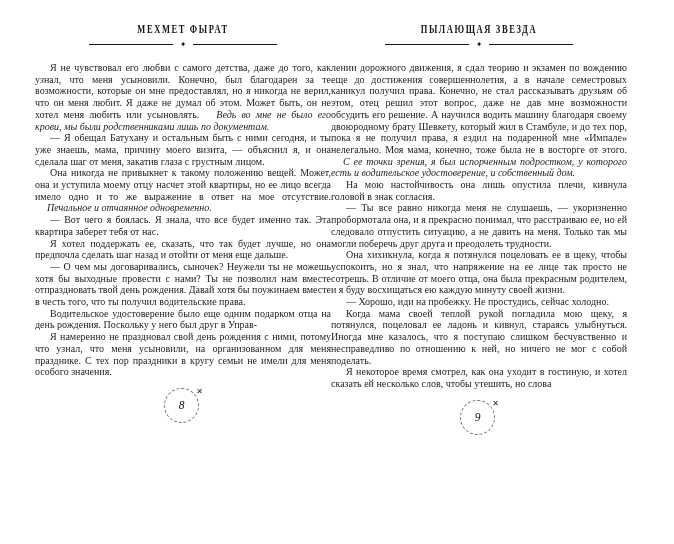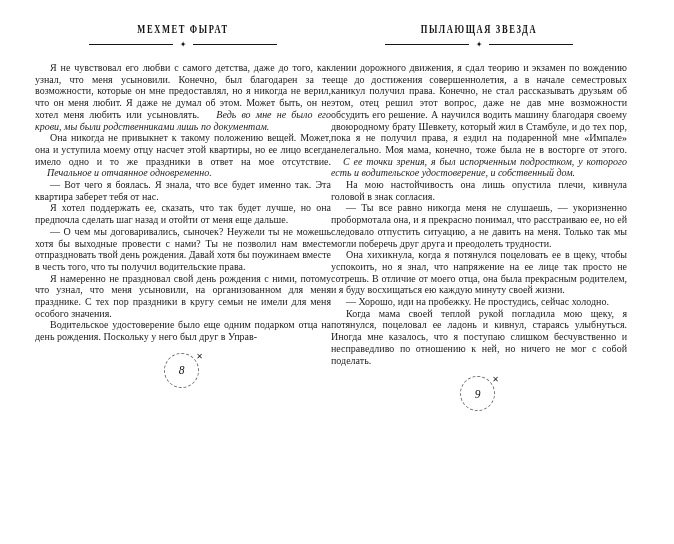--- a/index.html
+++ b/index.html
@@ -97,26 +97,27 @@
     <header>
       <div class="running-head">МЕХМЕТ ФЫРАТ</div>
       <div class="ornament-rule">
         <span class="rule-line"></span>
         <span class="star">✦</span>
         <span class="rule-line"></span>
       </div>
     </header>
     <div class="body-text">
         <p class="indent"><span>Я не чувствовал его любви с самого детства, даже до того, как узнал, что меня усыновили. Конечно, был благодарен за те возможности, которые он мне предоставлял, но я никогда не верил, что он меня любит. Я даже не думал об этом. Может быть, он не хотел меня любить или усыновлять. </span><span class="it">Ведь во мне не было его крови, мы были родственниками лишь по документам.</span></p>
-        <p class="indent"><span>Она никогда не привыкнет к такому положению вещей. Может, она и уступила моему отцу насчет этой квартиры, но ее лицо всегда имело одно и то же праздники в ответ на мое отсутствие. </span><span class="it">Печальное и отчаянное одновременно.</span></p>
+        <p class="indent"><span>— Я обещал Батухану и остальным быть с ними сегодня, и ты уже знаешь, мама, причину моего визита, — объяснил я, и она сделала шаг от меня, закатив глаза с грустным лицом.</span></p>
+        <p class="indent"><span>Она никогда не привыкнет к такому положению вещей. Может, она и уступила моему отцу насчет этой квартиры, но ее лицо всегда имело одно и то же выражение в ответ на мое отсутствие. </span><span class="it">Печальное и отчаянное одновременно.</span></p>
         <p class="indent"><span>— Вот чего я боялась. Я знала, что все будет именно так. Эта квартира заберет тебя от нас.</span></p>
         <p class="indent"><span>Я хотел поддержать ее, сказать, что так будет лучше, но она предпочла сделать шаг назад и отойти от меня еще дальше.</span></p>
         <p class="indent"><span>— О чем мы договаривались, сыночек? Неужели ты не можешь хотя бы выходные провести с нами? Ты не позволил нам вместе отпраздновать твой день рождения. Давай хотя бы поужинаем вместе в честь того, что ты получил водительские права.</span></p>
+        <p class="indent"><span>Водительское удостоверение было еще одним подарком отца на день рождения. Поскольку у него был друг в Управ-</span></p>
         <p class="indent"><span>Я намеренно не праздновал свой день рождения с ними, потому что узнал, что меня усыновили, на организованном для меня празднике. С тех пор праздники в кругу семьи не имели для меня особого значения.</span></p>
-        <p class="indent"><span>Водительское удостоверение было еще одним подарком отца на день рождения. Поскольку у него был друг в Управ-</span></p>
       </div>
     <footer class="page-footer">
       <div class="pagenum-wrap">
         <div class="pagenum-circle">8</div>
         <span class="pagenum-star">✕</span>
       </div>
     </footer>
   </section>
 
   <section class="page">
@@ -128,20 +129,21 @@
         <span class="rule-line"></span>
       </div>
     </header>
     <div class="body-text">
         <p class=""><span>лении дорожного движения, я сдал теорию и экзамен по вождению еще до достижения совершеннолетия, а в начале семестровых каникул получил права. Конечно, не стал рассказывать друзьям об этом, отец решил этот вопрос, даже не дав мне возможности обсудить его решение. А научился водить машину благодаря своему двоюродному брату Шевкету, который жил в Стамбуле, и до тех пор, пока я не получил права, я ездил на подаренной мне «Импале» нелегально. Моя мама, конечно, тоже была не в восторге от этого. </span><span class="it">С ее точки зрения, я был испорченным подростком, у которого есть и водительское удостоверение, и собственный дом.</span></p>
         <p class="indent"><span>На мою настойчивость она лишь опустила плечи, кивнула головой в знак согласия.</span></p>
         <p class="indent"><span>— Ты все равно никогда меня не слушаешь, — укоризненно пробормотала она, и я прекрасно понимал, что расстраиваю ее, но ей следовало отпустить ситуацию, а не давить на меня. Только так мы могли поберечь друг друга и преодолеть трудности.</span></p>
         <p class="indent"><span>Она хихикнула, когда я потянулся поцеловать ее в щеку, чтобы успокоить, но я знал, что напряжение на ее лице так просто не сотрешь. В отличие от моего отца, она была прекрасным родителем, и я буду восхищаться ею каждую минуту своей жизни.</span></p>
         <p class="indent"><span>— Хорошо, иди на пробежку. Не простудись, сейчас холодно.</span></p>
         <p class="indent"><span>Когда мама своей теплой рукой погладила мою щеку, я потянулся, поцеловал ее ладонь и кивнул, стараясь улыбнуться. Иногда мне казалось, что я поступаю слишком бесчувственно и несправедливо по отношению к ней, но ничего не мог с собой поделать.</span></p>
+        <p class="indent"><span>Я некоторое время смотрел, как она уходит в гостиную, и хотел сказать ей несколько слов, чтобы утешить, но слова</span></p>
       </div>
     <footer class="page-footer">
       <div class="pagenum-wrap">
         <div class="pagenum-circle">9</div>
         <span class="pagenum-star">✕</span>
       </div>
     </footer>
   </section>
 
 </div>

